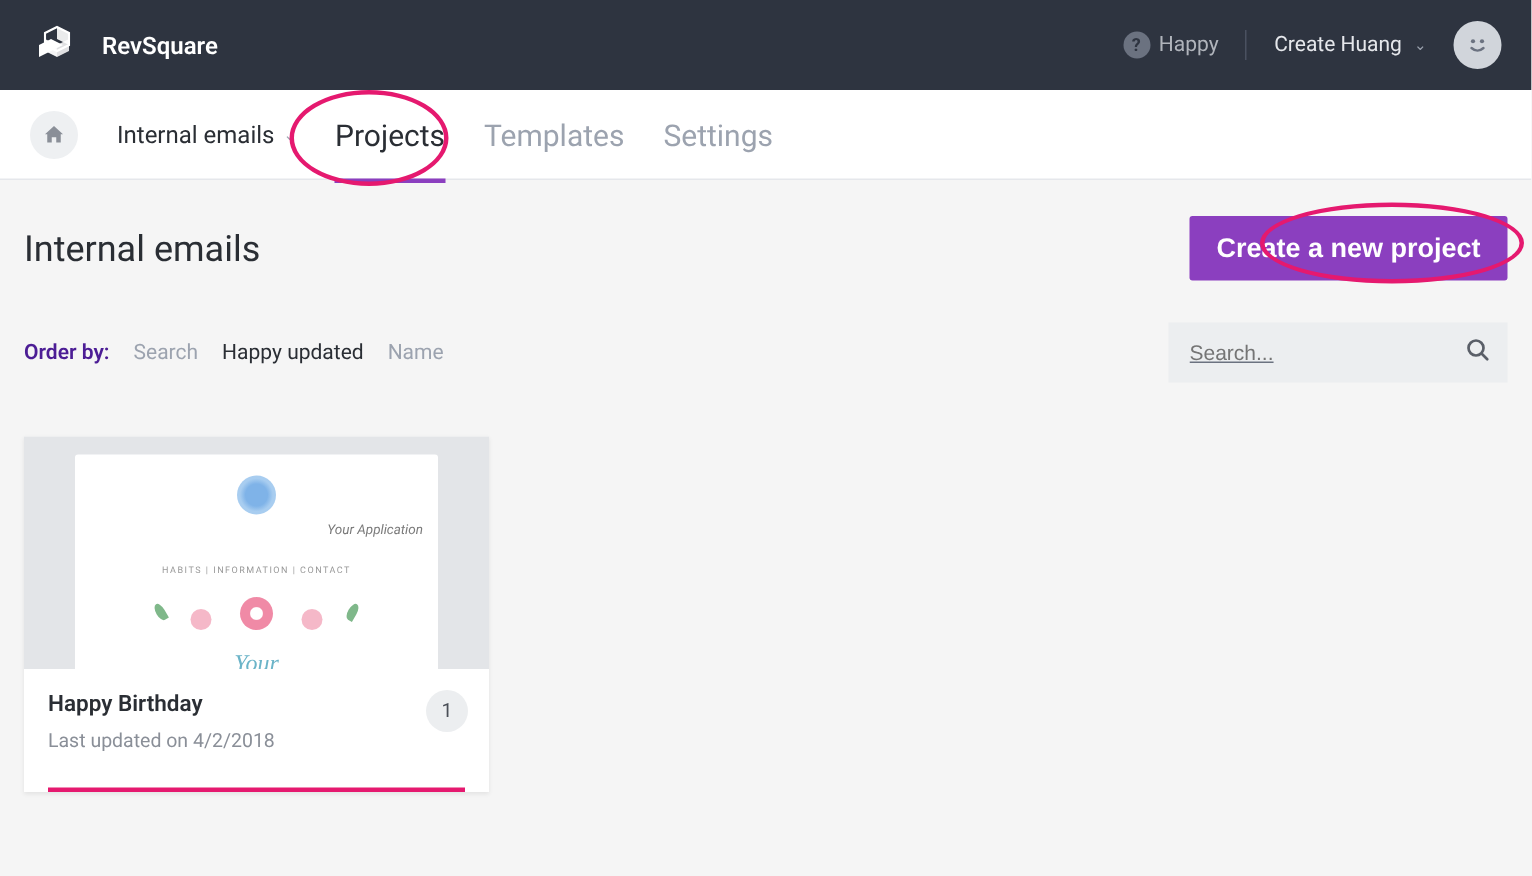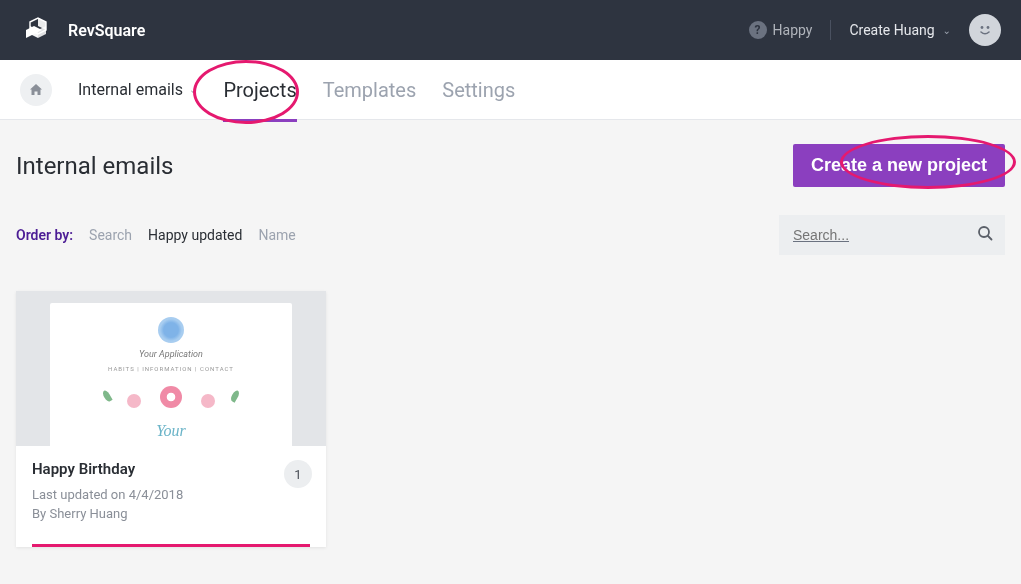--- a/index.html
+++ b/index.html
@@ -36,21 +36,21 @@
     .order-opt { color: #9ca3af; cursor: pointer; }
     .order-opt.active { color: #2a2e34; }
     .search-wrap { position: relative; }
     .search-input { width: 226px; height: 40px; background: #eceef0; border: none; padding: 0 40px 0 14px; font-size: 14px; color: #6b7280; outline: none; text-decoration: underline; }
     .search-icon { position: absolute; right: 12px; top: 50%; transform: translateY(-50%); color: #6b7280; cursor: pointer; }
     
     .card { width: 310px; background: #fff; box-shadow: 0 1px 3px rgba(0,0,0,0.08); }
     .card-preview { height: 155px; background: #e3e5e8; padding: 12px 34px 0; overflow: hidden; }
     .preview-inner { background: #fff; height: 100%; border-radius: 2px 2px 0 0; padding: 14px 10px 0; text-align: center; overflow: hidden; }
     .preview-logo { width: 26px; height: 26px; border-radius: 50%; background: radial-gradient(circle, #7fb3e8 40%, #a8cdf0 60%); margin: 0 auto 6px; }
-    .preview-title { font-size: 9px; color: #7a7a7a; font-style: italic; margin-bottom: 6px; }
+    .preview-title { font-size: 9px; color: #7a7a7a; font-style: italic; margin-bottom: 18px; text-align: right; }
     .preview-sub { font-size: 6px; color: #999; letter-spacing: 1px; margin-bottom: 8px; }
     .flowers { position: relative; height: 50px; }
     .flower { position: absolute; border-radius: 50%; }
     .f1 { width: 22px; height: 22px; background: radial-gradient(circle, #fff 25%, #f08aa6 30%); left: 50%; top: 6px; transform: translateX(-50%); }
     .f2 { width: 14px; height: 14px; background: #f5b8c8; left: 30%; top: 14px; }
     .f3 { width: 14px; height: 14px; background: #f5b8c8; right: 30%; top: 14px; }
     .leaf { position: absolute; width: 6px; height: 12px; background: #7fb88a; border-radius: 50% 50% 0 50%; }
     .l1 { left: 20%; top: 10px; transform: rotate(-30deg); }
     .l2 { right: 20%; top: 10px; transform: rotate(30deg); }
     .preview-happy { font-family: cursive; color: #6bb4c8; font-size: 16px; font-style: italic; margin-top: -8px; }
@@ -155,21 +155,20 @@
           <div class="flower f2"></div>
             <div class="flower f3"></div>
             <div class="flower f1"></div>
         </div>
         <div class="preview-happy">Your</div>
       </div>
     </div>
     <div class="card-body">
       <div class="card-title">Happy Birthday</div>
       <div class="count-badge">1</div>
-      <div class="card-meta">Last updated on 4/4/2018</div>
-      <div class="card-meta">By Sherry Huang</div>
+      <div class="card-meta">Last updated on 4/2/2018</div>
     </div>
     <div class="card-bar"></div>
   </div>
 </div>
 
 <div class="annot annot1"></div>
 <div class="annot annot2"></div>
 
 </body></html>

